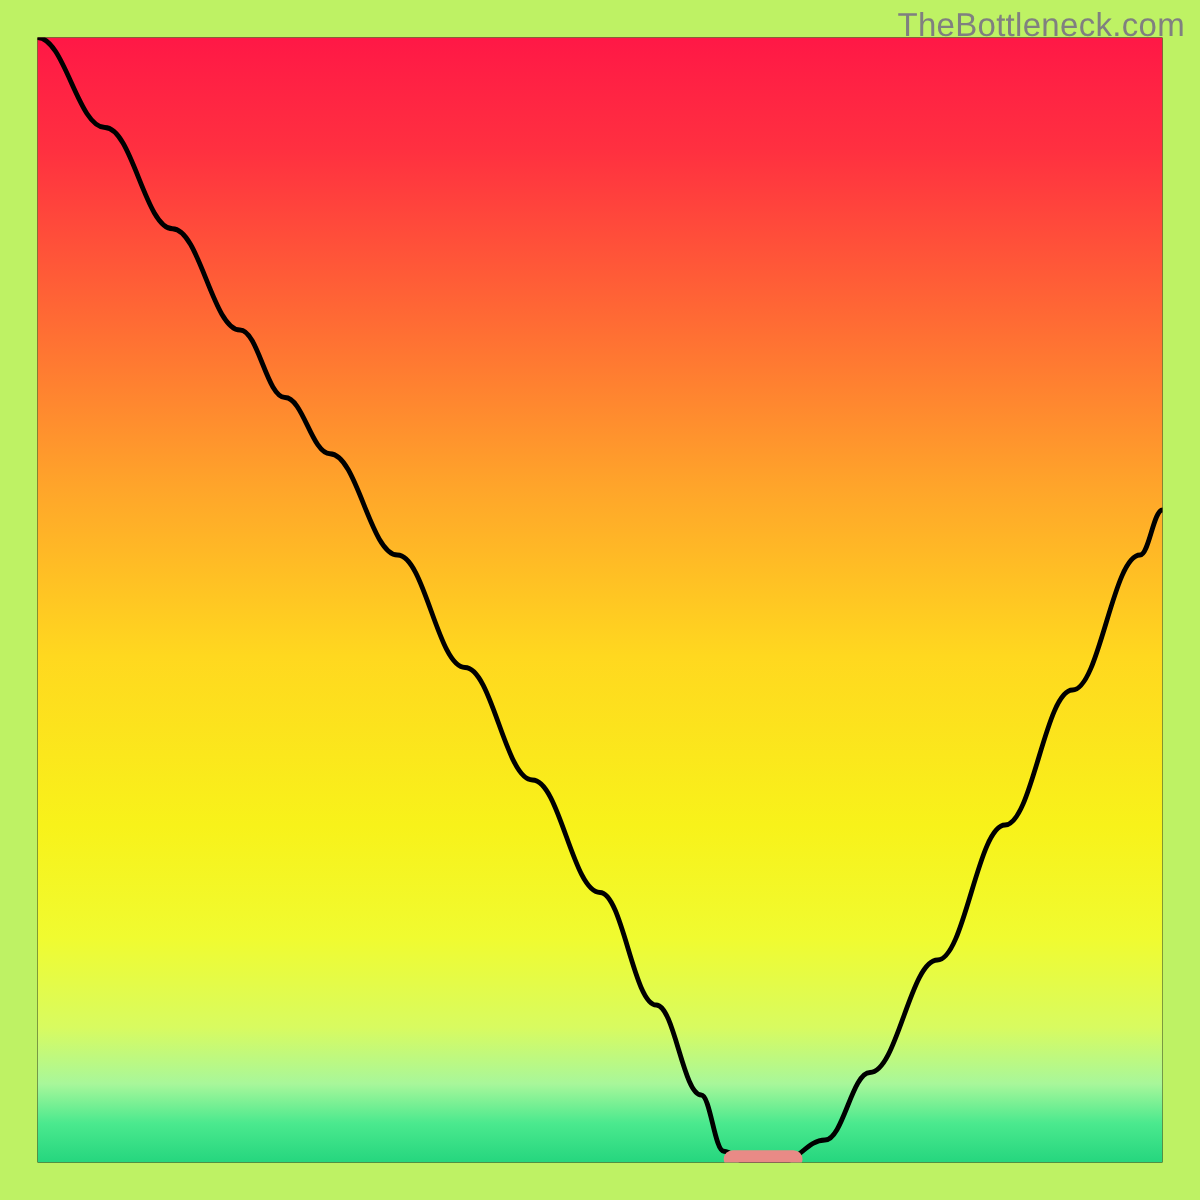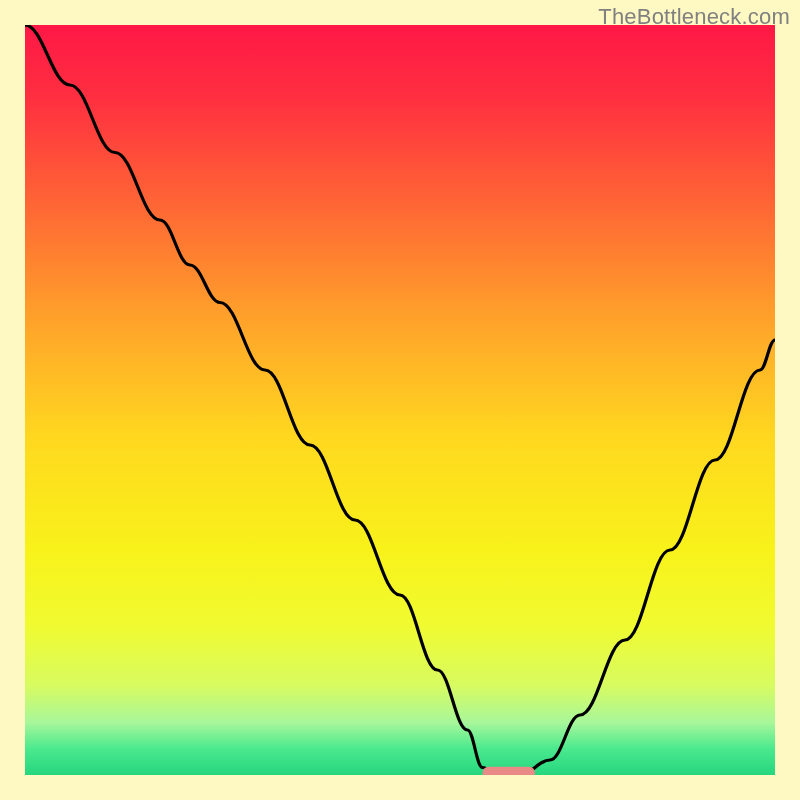--- a/index.html
+++ b/index.html
@@ -8,21 +8,21 @@
     width: 800px;
     height: 800px;
     overflow: hidden;
     background: #000;
     font-family: Arial, Helvetica, sans-serif;
   }
   .frame {
     position: relative;
     width: 800px;
     height: 800px;
-    background: #fef9c3;
+    background: #bef264;
   }
   .watermark {
     position: absolute;
     top: 4px;
     right: 10px;
     color: #808080;
     font-size: 22px;
     font-weight: 400;
     letter-spacing: 0.2px;
     z-index: 10;

